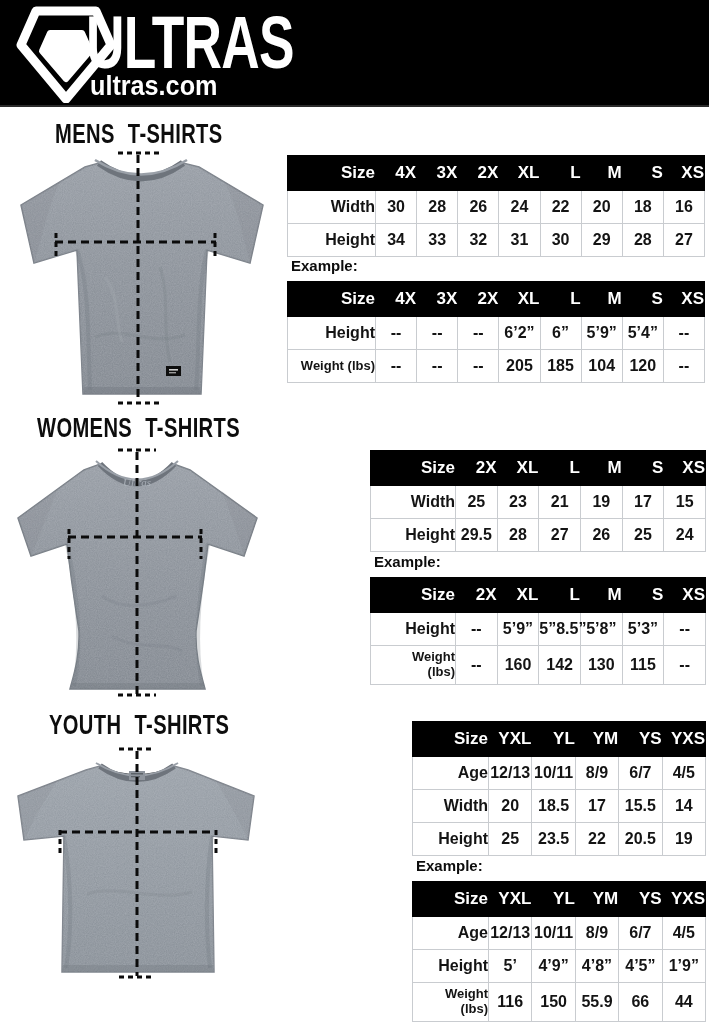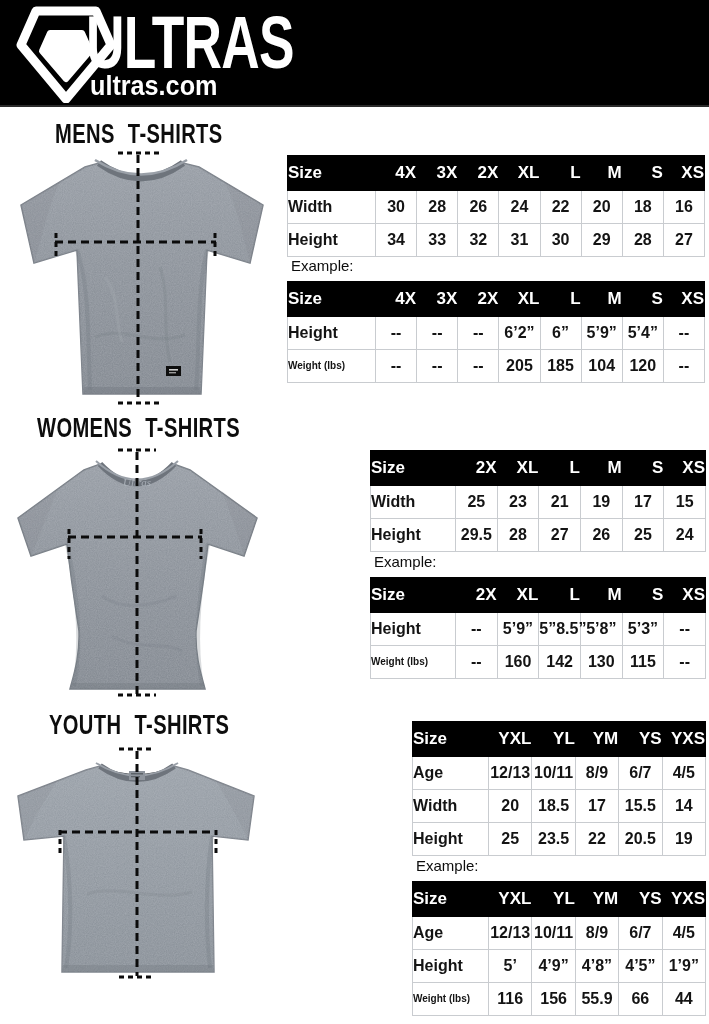--- a/index.html
+++ b/index.html
@@ -26,21 +26,21 @@
   
   .sec-title{
     position:absolute; font-size:28px; font-weight:bold; letter-spacing:.5px;
     word-spacing:10px; white-space:nowrap;
     transform:scaleX(.72); transform-origin:left center; color:#0d0d0d;
   }
   #mens-title{left:55px; top:118px;}
   #womens-title{left:37px; top:412px;}
   #youth-title{left:49px; top:709px;}
   
-  .example-label{position:absolute; font-size:15px; font-weight:normal; color:#0d0d0d;}
+  .example-label{position:absolute; font-size:15px; font-weight:bold; color:#0d0d0d;}
   #mens-example-label{left:291px; top:257px;}
   #womens-example-label{left:374px; top:553px;}
   #youth-example-label{left:416px; top:857px;}
   
   .shirt{position:absolute;}
   #mens-shirt{left:0; top:147px; width:285px; height:266px;}
   #womens-shirt{left:12px; top:446px; width:258px; height:257px;}
   #youth-shirt{left:2px; top:744px; width:266px; height:269px;}
   
   table.tbl{
@@ -48,23 +48,23 @@
     background:#fff; font-weight:bold;
   }
   table.tbl thead th{
     background:#000; color:#fff; font-size:17px; border:1px solid #000;
     text-align:right; padding:2px 0; height:30px;
   }
   table.tbl tbody th, table.tbl tbody td{
     border:1px solid #c9ccd0; color:#141414; font-size:16px;
     text-align:center; padding:4px 0; height:24px; background:#fff;
   }
-  table.tbl .label{text-align:left; }
+  table.tbl .label{text-align:right; padding-left:10px;}
   table.tbl td.small{font-size:16px;}
-  table.tbl th.label.small{font-size:10px; line-height:1.15;}
+  table.tbl th.label.small{font-size:13px; line-height:1.15;}
   #mens-table1{left:287px; top:155px; width:418px;}
   #mens-table2{left:287px; top:281px; width:418px;}
   #womens-table1{left:370px; top:450px; width:336px;}
   #womens-table2{left:370px; top:577px; width:336px;}
   #youth-table1{left:412px; top:721px; width:294px;}
   #youth-table2{left:412px; top:881px; width:294px;}
 </style>
 </head>
 <body>
 
@@ -462,21 +462,21 @@
           <th class="label">Height</th>
           <td>5’</td>
           <td>4’9”</td>
           <td>4’8”</td>
           <td>4’5”</td>
           <td>1’9”</td>
         </tr>
         <tr>
           <th class="label small">Weight (lbs)</th>
           <td>116</td>
-          <td>156</td>
+          <td>150</td>
           <td>55.9</td>
           <td>66</td>
           <td>44</td>
         </tr>
       </tbody>
     </table>
 
 </div>
 
 </body></html>

